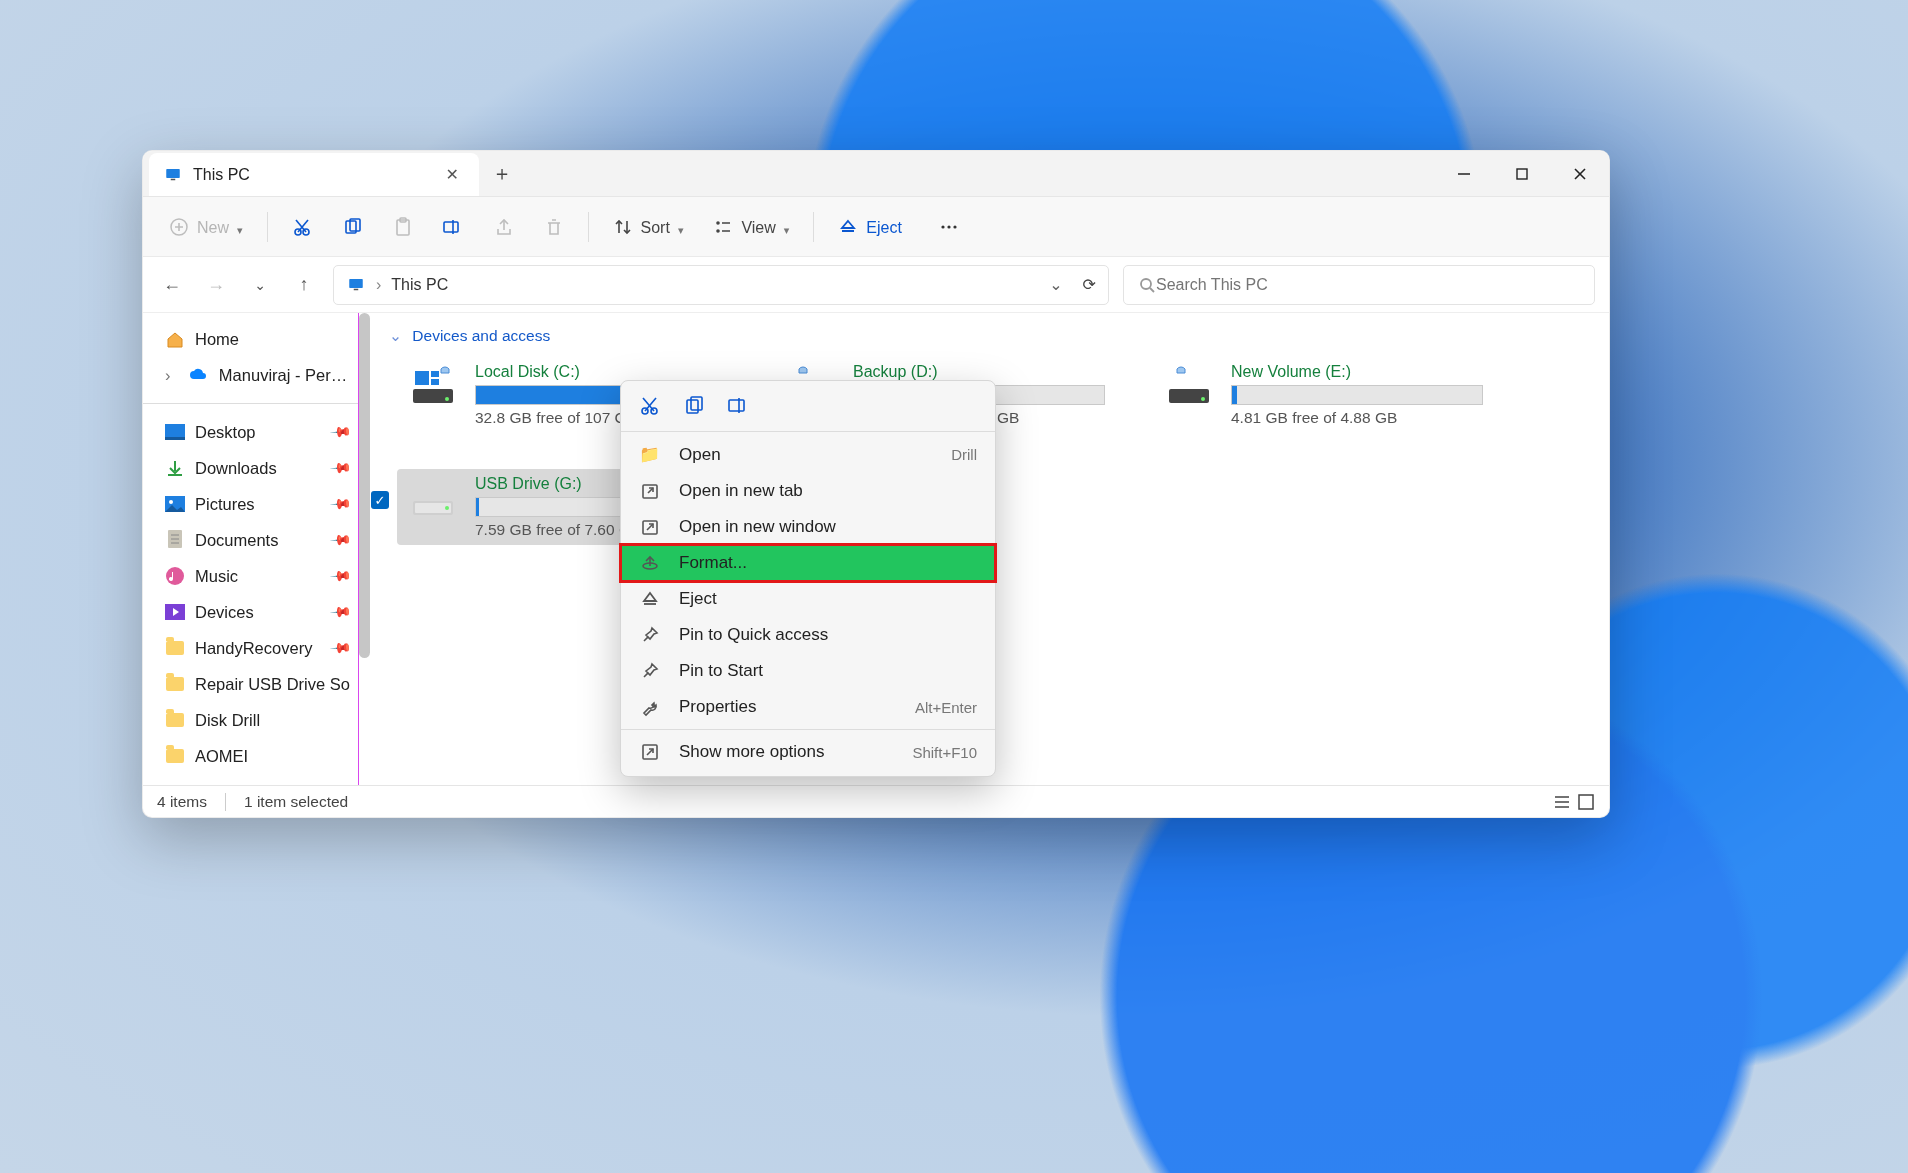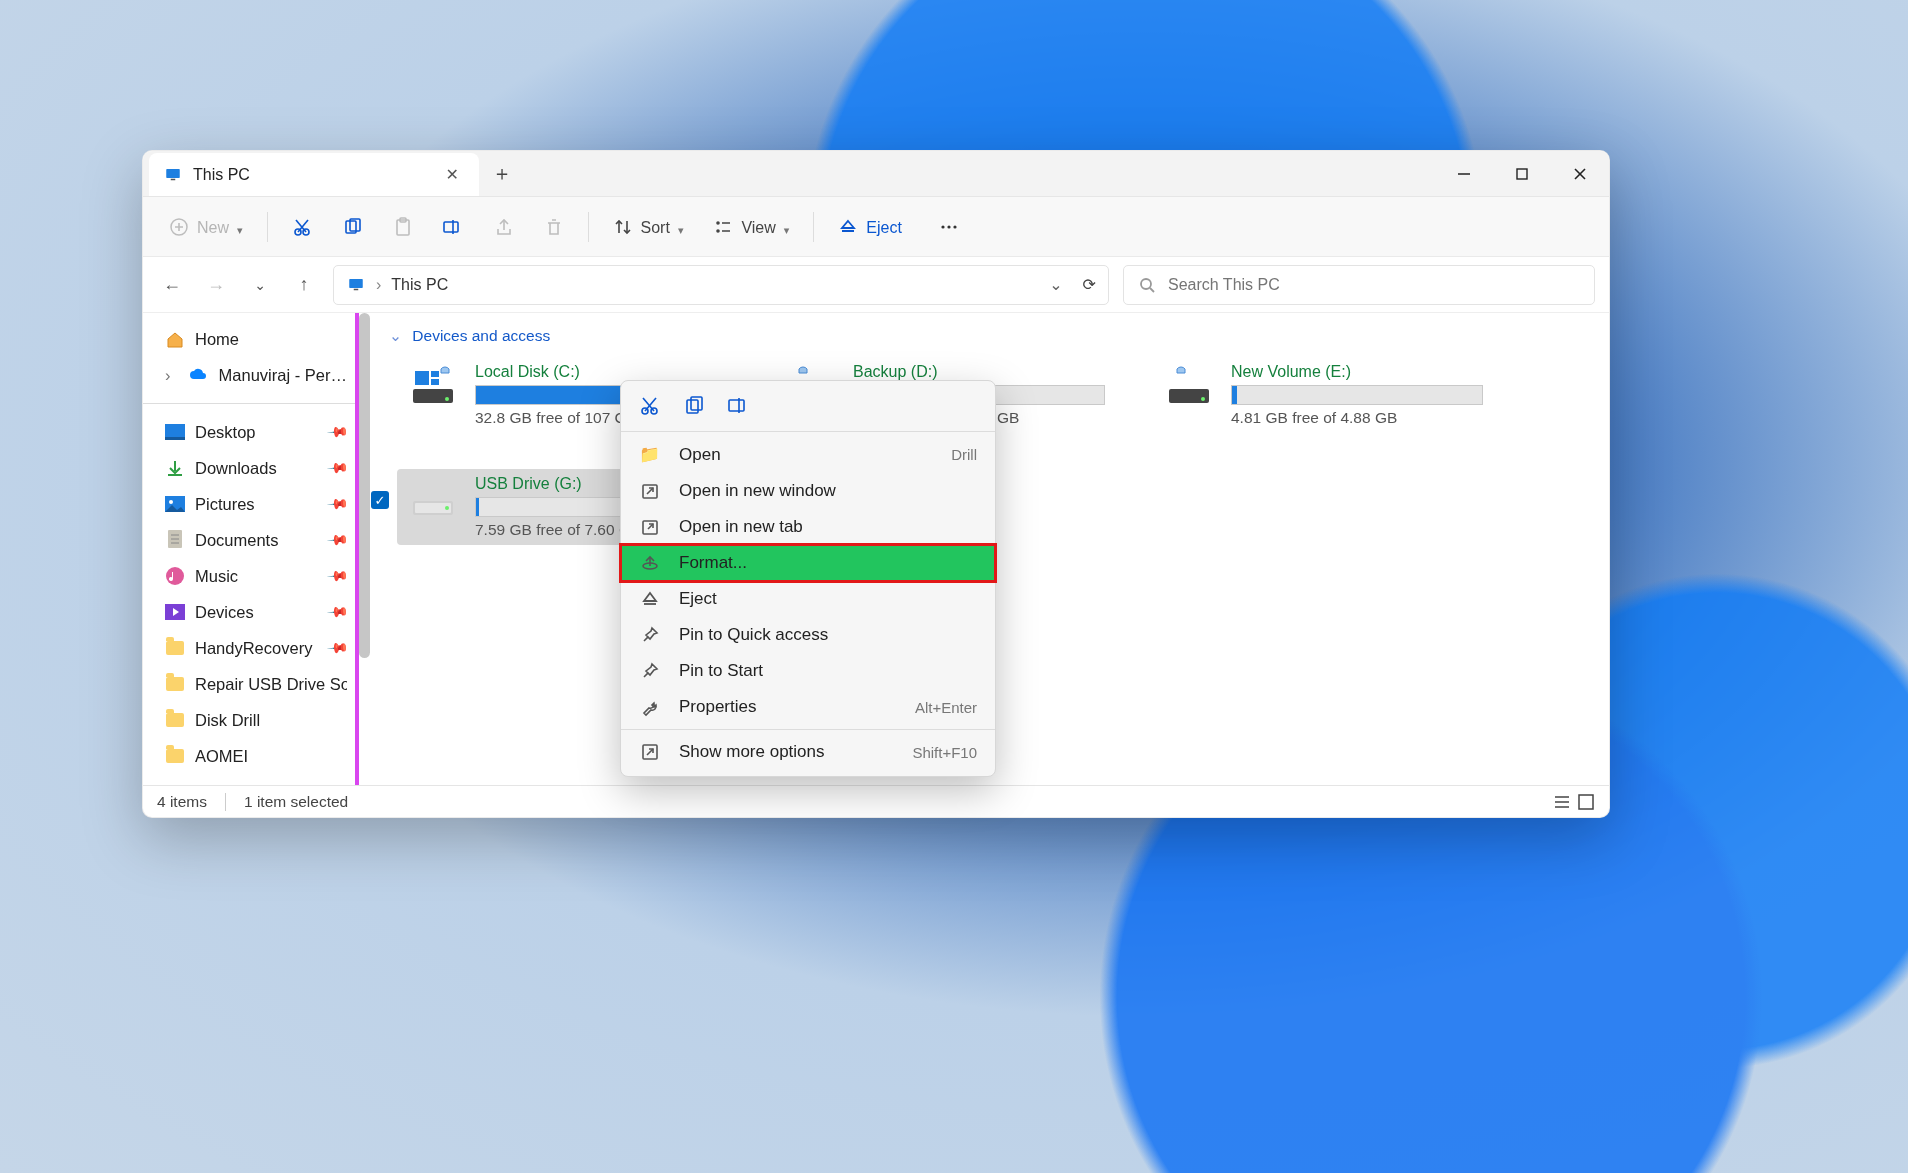--- a/index.html
+++ b/index.html
@@ -36,23 +36,23 @@
   border-bottom:1px solid #eaeaea;
 }
 .tbtn { display:flex; align-items:flex-end; gap:8px; padding:8px 12px; color:#444; border-radius:4px; font-size:16px;}
 .tbtn.disabled { color:#b5b5b5; }
 .tbtn .chev { font-size:11px; color:#777; }
 .tdivider { width:1px; height:30px; background:#ddd; margin:0 6px;}
 .addrsearch { height:56px; display:flex; align-items:center; padding:6px 14px; gap:14px; border-bottom:1px solid #eee;}
 .navarrow { width:30px; text-align:center; color:#555; font-size:18px;}
 .addrbar { flex:1; height:40px; border:1px solid #e3e3e3; border-radius:5px; display:flex; align-items:center; padding:0 12px; gap:10px; font-size:16px; color:#333;}
 .addrbar .spacer{flex:1;}
-.searchbar { width:472px; height:40px; border:1px solid #e3e3e3; border-radius:5px; display:flex; align-items:center; padding:0 14px; gap:12px; color:#888; font-size:16px;}
+.searchbar { width:472px; height:40px; border:1px solid #e3e3e3; border-radius:5px; display:flex; align-items:center; padding:0 14px; color:#888; font-size:16px;}
 .body { flex:1; display:flex; background:#fff; overflow:hidden;}
-.sidebar { width:216px; padding:10px 4px 10px 18px; border-right:4px solid #d946ef; font-size:16.5px; color:#222; display:flex; flex-direction:column; gap:4px;}
+.sidebar { width:216px; padding:10px 4px 10px 18px; border-right:1px solid #d946ef; font-size:16.5px; color:#222; display:flex; flex-direction:column; gap:4px;}
 .sidebar-section-divider { height:1px; background:#ddd; margin:8px -4px 8px -18px;}
 .sb-item { display:flex; align-items:center; gap:10px; padding:6px 4px; border-radius:4px;}
 .sb-item .pin { margin-left:auto; color:#999; font-size:14px; transform:rotate(40deg);}
 .sb-item .chev { width:16px; color:#777;}
 .sb-icon { width:20px; height:20px; flex:0 0 20px; display:flex; align-items:center; justify-content:center;}
 .folder-ic { width:18px; height:14px; background:#fbd36b; border-radius:2px; position:relative;}
 .folder-ic::before{content:""; position:absolute; left:0; top:-4px; width:8px; height:4px; background:#fbd36b; border-radius:2px 2px 0 0;}
 .main { flex:1; position:relative; overflow:hidden;}
 .scrollbar { position:absolute; left:0; top:0; width:11px; height:345px; background:#c6c6c6; border-radius:6px;}
 .section-header { padding:14px 14px 8px 30px; font-size:15.5px; color:#1459c9;}
@@ -487,35 +487,35 @@
   <div class="cm-sep"></div>
   <div class="cm-item">
       <span class="cm-icon">📁</span>
       <span>Open</span>
       <span class="sc">Drill</span>
     </div>
   <div class="cm-item">
       <span class="cm-icon">
         <svg width="20" height="20" stroke="#555" fill="none" stroke-width="1.6">
           <rect x="3" y="4" width="14" height="13" rx="1"></rect>
+          <path d="M8 12l5-5"></path>
+          <path d="M9 7h4v4"></path>
+        </svg>
+      </span>
+      <span>Open in new tab</span>
+    </div>
+  <div class="cm-item">
+      <span class="cm-icon">
+        <svg width="20" height="20" stroke="#555" fill="none" stroke-width="1.6">
+          <rect x="3" y="4" width="14" height="13" rx="1"></rect>
           <path d="M7 13l6-6"></path>
           <path d="M9 7h4v4"></path>
         </svg>
       </span>
       <span>Open in new window</span>
-    </div>
-  <div class="cm-item">
-      <span class="cm-icon">
-        <svg width="20" height="20" stroke="#555" fill="none" stroke-width="1.6">
-          <rect x="3" y="4" width="14" height="13" rx="1"></rect>
-          <path d="M8 12l5-5"></path>
-          <path d="M9 7h4v4"></path>
-        </svg>
-      </span>
-      <span>Open in new tab</span>
     </div>
   <div class="cm-item highlight">
       <span class="cm-icon">
         <svg width="20" height="20" stroke="#555" fill="none" stroke-width="1.6">
           <ellipse cx="10" cy="13" rx="7" ry="3"></ellipse>
           <path d="M10 13V5"></path>
           <path d="M6 8l4-4 4 4"></path>
         </svg>
       </span>
       <span>Format...</span>

